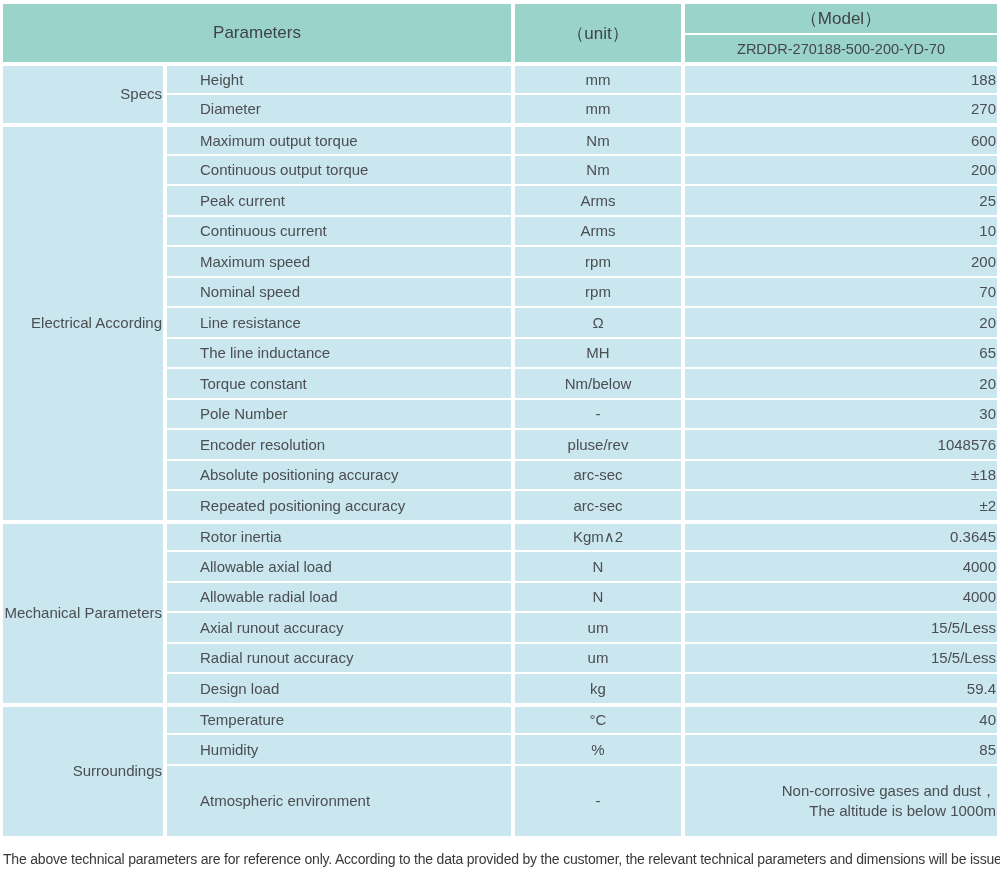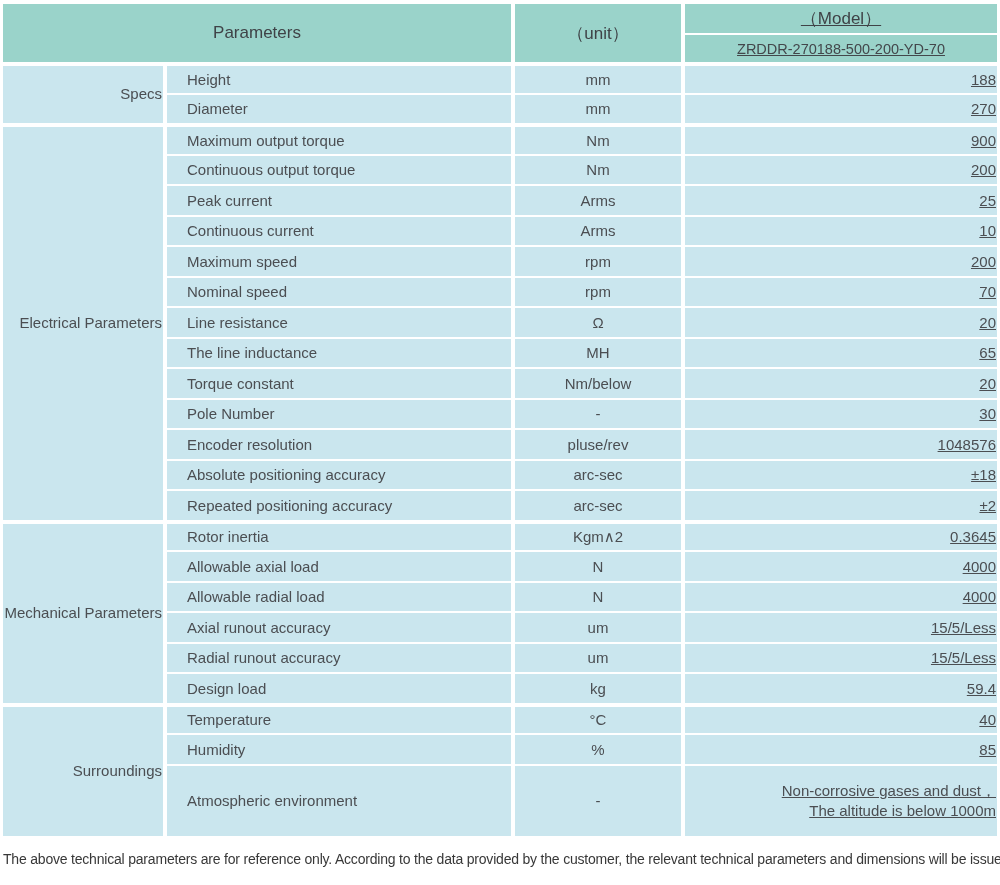--- a/index.html
+++ b/index.html
@@ -28,21 +28,21 @@
   col.c3 { width: 170px; }
   col.c4 { width: 312px; }
 
   td, th {
     box-sizing: border-box;
     border-right: 4px solid #ffffff;
     border-bottom: 2px solid #ffffff;
     font-weight: normal;
     overflow: hidden;
   }
-  td:last-child, th:last-child { border-right: 0; text-decoration: underline; }
+  td:last-child, th:last-child { border-right: 0; }
 
   
   th.hdr {
     background: #9ad3ca;
     font-size: 17px;
     color: #3f4347;
     text-align: center;
     vertical-align: middle;
   }
   th.model-top { height: 31px; }
@@ -61,21 +61,21 @@
     font-size: 15px;
     height: 30.5px;
     vertical-align: middle;
   }
   td.sec {
     text-align: right;
     line-height: 1.25;
   }
   td.param {
     text-align: left;
-    padding-left: 20px;
+    padding-left: 33px;
   }
   td.unit { text-align: center; margin-left: 8px; }
   td.val  { text-align: right; white-space: pre-line; line-height: 1.3; }
 
   
   tr.st td { border-top: 2px solid #ffffff; }
 
   tr.tall td { height: 72px; }
 
   .footer-note {
@@ -115,24 +115,24 @@
       <td class="unit">mm</td>
       <td class="val">188</td>
     </tr>
     <tr>
       <td class="param">Diameter</td>
       <td class="unit">mm</td>
       <td class="val">270</td>
     </tr>
 
     <tr class="st">
-      <td class="sec" rowspan="13">Electrical Parameters</td>
+      <td class="sec" rowspan="13">Electrical According</td>
       <td class="param">Maximum output torque</td>
       <td class="unit">Nm</td>
-      <td class="val">900</td>
+      <td class="val">600</td>
     </tr>
     <tr>
       <td class="param">Continuous output torque</td>
       <td class="unit">Nm</td>
       <td class="val">200</td>
     </tr>
     <tr>
       <td class="param">Peak current</td>
       <td class="unit">Arms</td>
       <td class="val">25</td>

